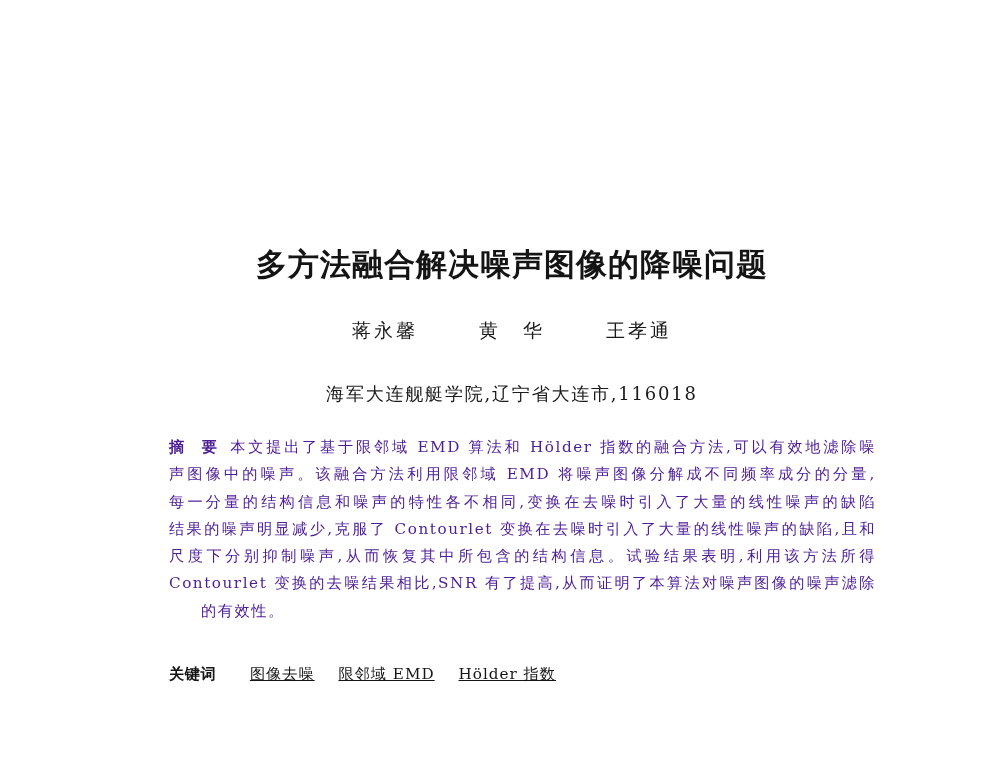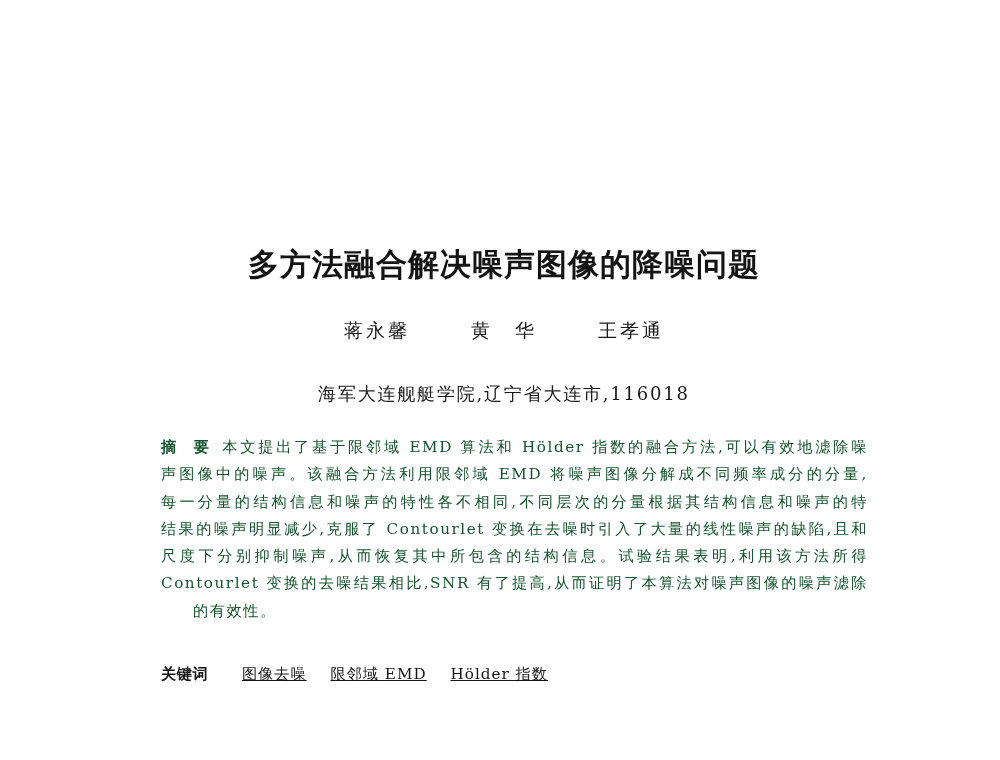--- a/index.html
+++ b/index.html
@@ -10,21 +10,21 @@
     body {
       width: 1000px;
       height: 760px;
       position: relative;
       overflow: hidden;
       color: #111111;
       font-family: "DejaVu Serif", "Liberation Serif", serif;
     }
     .page {
       position: absolute;
-      left: 4px; top: 0;
+      left: 12px; top: 0;
       width: 923px; height: 760px;
     }
     .title {
       position: absolute;
       top: 244px;
       left: 0;
       width: 1000px;
       text-align: center;
       font-size: 31px;
       font-weight: bold;
@@ -53,21 +53,21 @@
       color: #1a1a1a;
       letter-spacing: 1.8px;
     }
     .abstract {
       position: absolute;
       left: 157px;
       top: 434px;
       width: 707px;
       font-size: 15.2px;
       line-height: 27.3px;
-      color: #14532d;
+      color: #4c1d95;
       text-align: justify;
       letter-spacing: 1.55px;
     }
     .abstract .label {
       font-weight: bold;
       letter-spacing: 0;
       margin-right: 12px;
     }
     .line {
       display: block;
@@ -110,21 +110,21 @@
     <span>蒋永馨</span>
     <span>黄　华</span>
     <span>王孝通</span>
   </div>
 
   <div class="affiliation">海军大连舰艇学院,辽宁省大连市,116018</div>
 
   <div class="abstract">
     <span class="line"><span class="label">摘　要</span><span>本文提出了基于限邻域 EMD 算法和 Hölder 指数的融合方法,可以有效地滤除噪</span></span>
     <span class="line">声图像中的噪声。该融合方法利用限邻域 EMD 将噪声图像分解成不同频率成分的分量,</span>
-    <span class="line">每一分量的结构信息和噪声的特性各不相同,不同层次的分量根据其结构信息和噪声的特</span>
+    <span class="line">每一分量的结构信息和噪声的特性各不相同,变换在去噪时引入了大量的线性噪声的缺陷</span>
     <span class="line">结果的噪声明显减少,克服了 Contourlet 变换在去噪时引入了大量的线性噪声的缺陷,且和</span>
     <span class="line">尺度下分别抑制噪声,从而恢复其中所包含的结构信息。试验结果表明,利用该方法所得</span>
     <span class="line">Contourlet 变换的去噪结果相比,SNR 有了提高,从而证明了本算法对噪声图像的噪声滤除</span>
     <span class="line last">的有效性。</span>
   </div>
 
   <div class="keywords">
     <span class="kw-label">关键词</span>
     <span class="kw">图像去噪</span>
     <span class="kw">限邻域 EMD</span>

